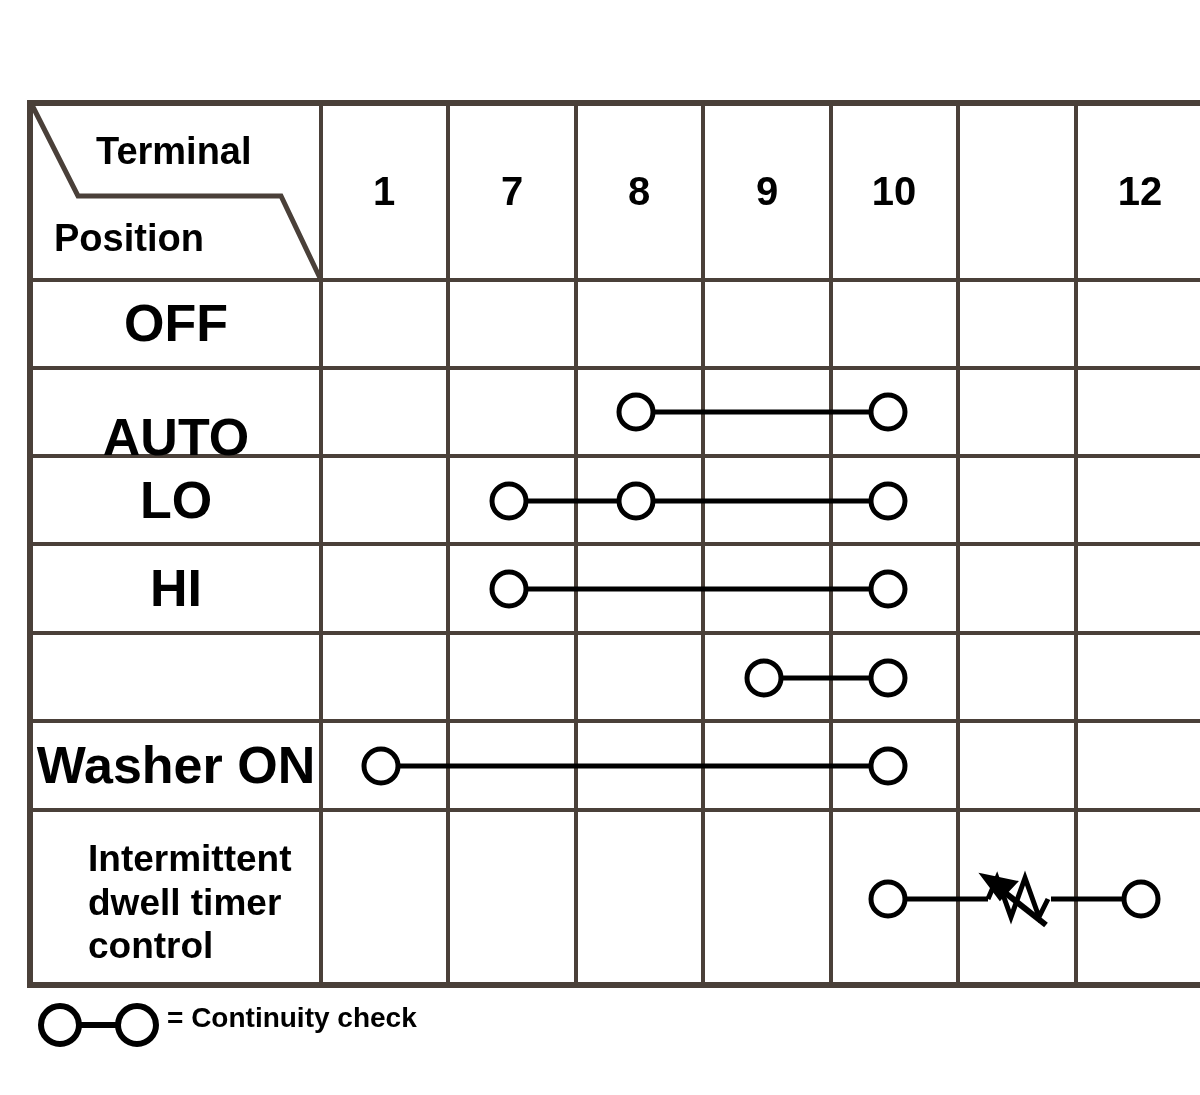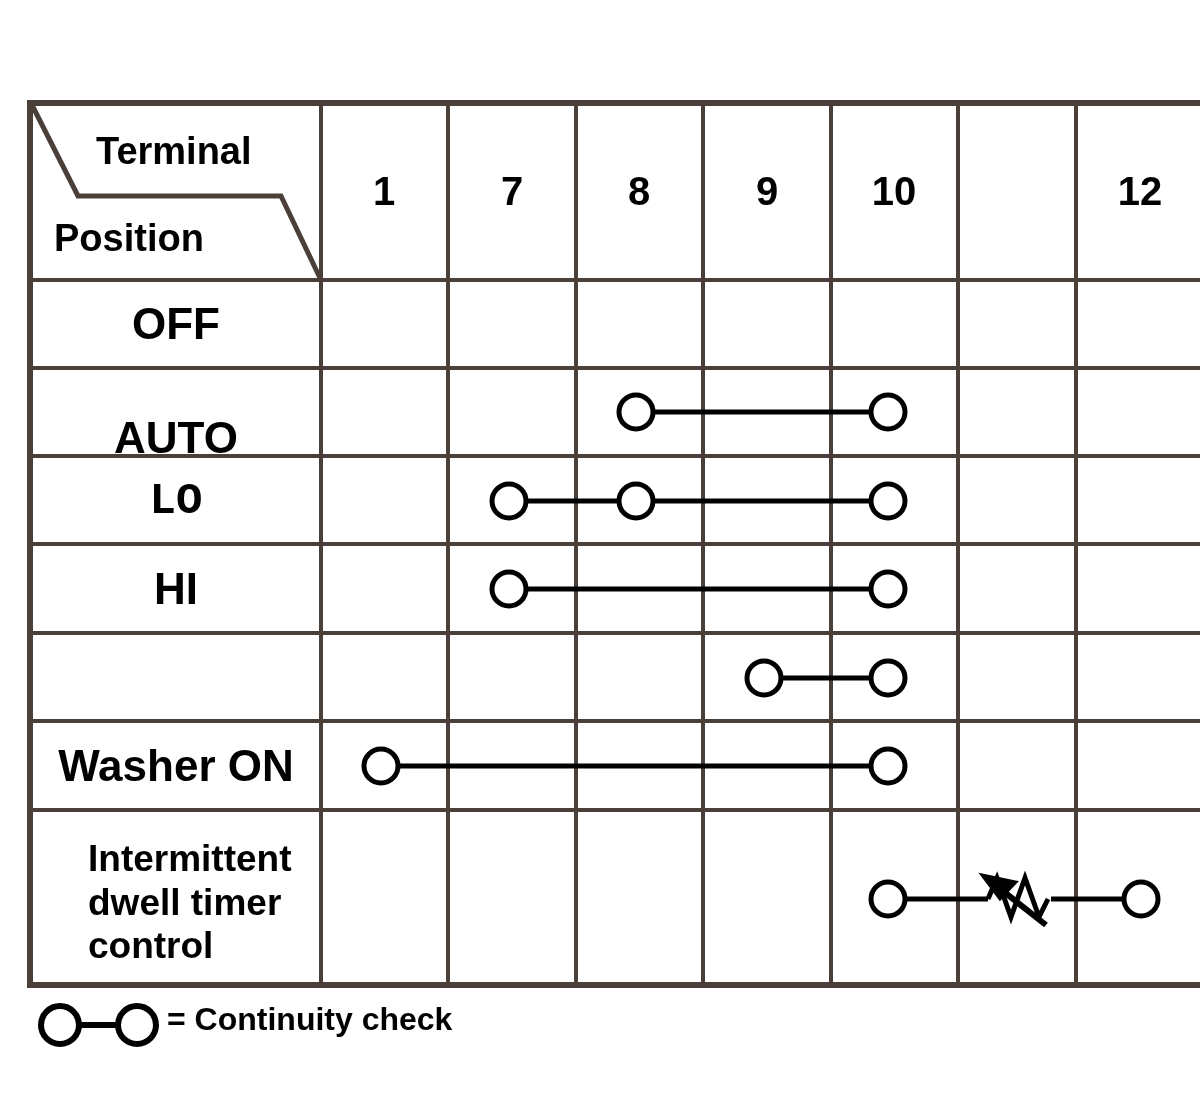--- a/index.html
+++ b/index.html
@@ -38,35 +38,35 @@
     color: #000000;
     white-space: pre;
     line-height: 1.06;
   }
   .col-head {
     font-size: 40px;
     text-align: center;
     transform: translateX(-50%);
   }
   .row-label {
-    font-size: 44px;
+    font-size: 52px;
     text-align: center;
     transform: translate(-50%, -50%);
   }
   .row-label-left {
     font-size: 37px;
     text-align: left;
     line-height: 1.18;
     margin-left: 40px;
   }
   .corner-label {
     font-size: 38px;
   }
   .legend-text {
-    font-size: 32px;
+    font-size: 28px;
   }
 </style>
 </head>
 <body>
 
 <div id="diagram-root">
 
   <svg class="layer" viewBox="0 0 1200 1095">
 
     <rect x="14" y="103" width="1173" height="882" fill="#ffffff"></rect>
@@ -157,21 +157,21 @@
   <div class="txt col-head" style="left:368px; top:170px;">1</div>
   <div class="txt col-head" style="left:496px; top:170px;">7</div>
   <div class="txt col-head" style="left:623px; top:170px;">8</div>
   <div class="txt col-head" style="left:751px; top:170px;">9</div>
   <div class="txt col-head" style="left:878px; top:170px;">10</div>
   <div class="txt col-head" style="left:1001px; top:170px;"></div>
   <div class="txt col-head" style="left:1124px; top:170px;">12</div>
 
   <div class="txt row-label" style="left:160px; top:324px;">OFF</div>
   <div class="txt row-label" style="left:160px; top:412px;margin-top:26px;">AUTO</div>
-  <div class="txt row-label" style="left:160px; top:501px;font-family:Liberation Mono, monospace;">LO</div>
+  <div class="txt row-label" style="left:160px; top:501px;">LO</div>
   <div class="txt row-label" style="left:160px; top:589px;text-align:right;">HI</div>
   <div class="txt row-label" style="left:160px; top:766px;">Washer ON</div>
   <div class="txt row-label-left" style="left:32px; top:837px;">Intermittent
 dwell timer
 control</div>
 
   <div class="txt legend-text" style="left:151px; top:1003px;">= Continuity check</div>
 
 </div>
 

